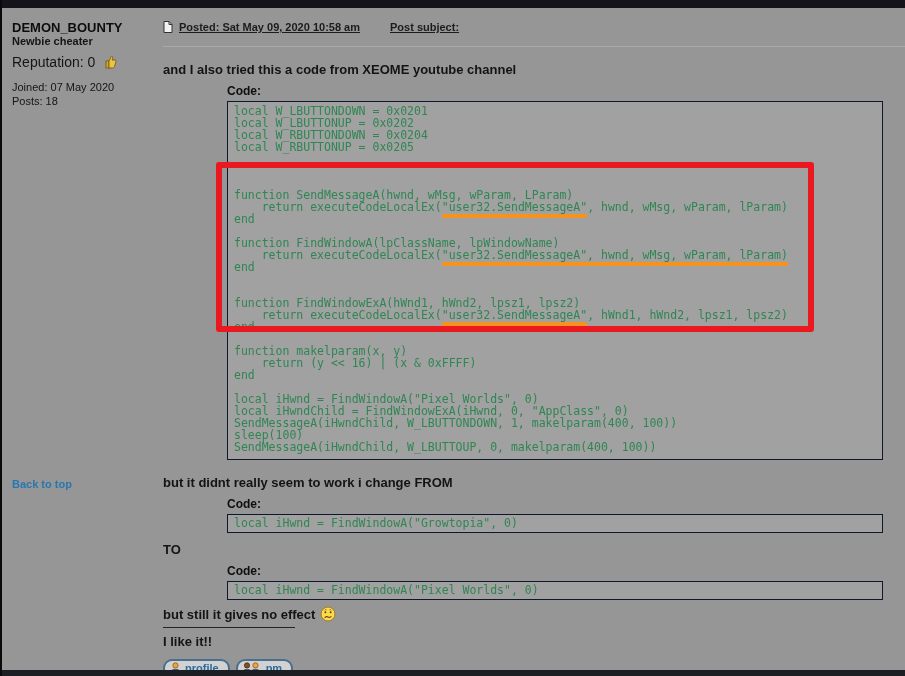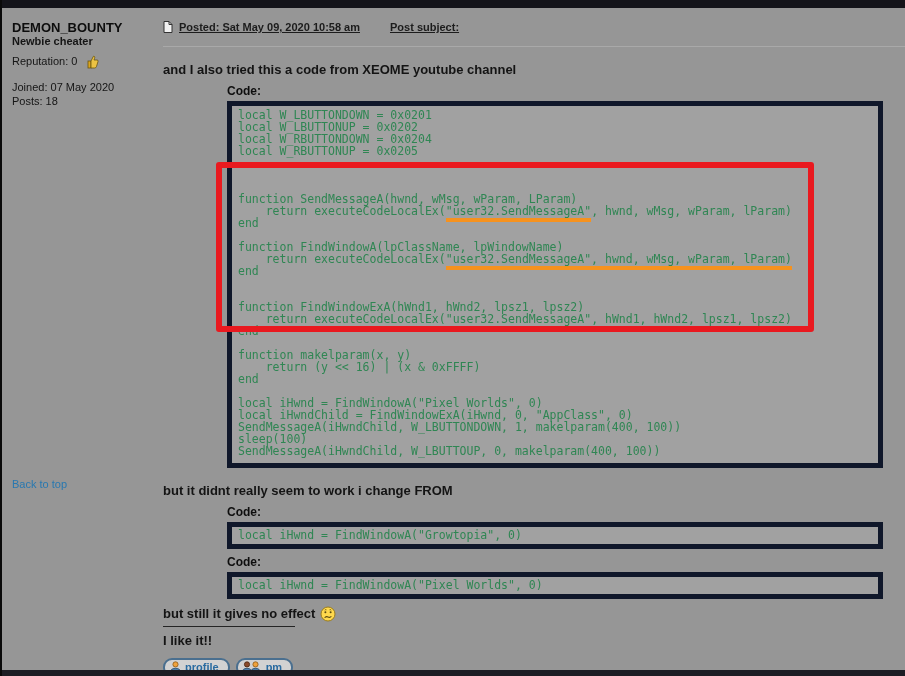--- a/index.html
+++ b/index.html
@@ -11,41 +11,41 @@
     color:#151515;
   }
   .top-bar{height:8px;background:#14141a;}
   .bottom-bar{position:absolute;left:0;bottom:0;width:100%;height:6px;background:#1d1d24;}
   .content-row{display:flex;height:492px;}
 
   
   .sidebar{width:157px;flex:0 0 157px;position:relative;padding:12px 0 0 10px;box-sizing:border-box;}
   .username{font-size:13px;font-weight:bold;color:#0d0d0d;line-height:15px;}
   .rank{font-size:11px;line-height:13px;margin-bottom:7px;font-weight:bold;}
-  .reputation{font-size:11px;line-height:13px;display:flex;gap:10px;margin-bottom:11px;}
+  .reputation{font-size:14px;line-height:13px;display:flex;align-items:center;gap:10px;margin-bottom:11px;}
   .joined,.posts{font-size:11px;line-height:14px;}
-  .back-to-top{position:absolute;left:10px;bottom:10px;font-size:11px;font-weight:normal;color:#2878b0;text-decoration:none;cursor:pointer;}
+  .back-to-top{position:absolute;left:10px;bottom:10px;font-size:11px;font-weight:bold;color:#2878b0;text-decoration:none;cursor:pointer;}
 
   
   .post-col{flex:1;position:relative;padding-left:4px;box-sizing:border-box;}
   .post-header{height:38px;display:flex;align-items:center;gap:6px;border-bottom:1px solid #a9a9a9;font-size:11px;font-weight:bold;color:#1c1c1c;text-decoration:underline;}
   .subject-label{margin-left:24px;}
   .post-body{padding-right:10px;}
   .post-body p{margin:0;font-size:13px;line-height:17px;color:#141414;font-weight:bold;}
   .intro{margin-top:14px !important;}
   .mid-text{margin-top:14px !important;}
   .to-text{margin-top:8px !important;}
-  .effect-line{margin-top:6px !important;display:flex;align-items:flex-end;gap:5px;}
+  .effect-line{margin-top:6px !important;display:flex;align-items:flex-start;gap:5px;}
   .sig-divider{margin-top:4px;width:132px;border-top:1px solid #242424;height:0;}
   .sig-text{margin-top:5px !important;}
 
   .code-section{margin-left:64px;margin-top:6px;}
   .code-label{font-size:12px;font-weight:bold;color:#0e0e0e;line-height:15px;margin-bottom:2px;}
   .code-box{
-    box-sizing:border-box;width:656px;background:#a1a1a1;border:5px solid #0f172a;
+    box-sizing:border-box;width:656px;background:#a1a1a1;border:1px solid #0f172a;
     padding:3px 6px 6px 6px;
     font-family:"DejaVu Sans Mono","Liberation Mono",monospace;
     font-size:11.5px;line-height:12px;color:#2f8653;
   }
   .code-box.single{padding:2px 6px 3px 6px;}
   .code-line{white-space:pre;height:12px;}
   .ul-orange{border-bottom:4px solid #f6921e;}
 
   
   .red-box{
@@ -140,20 +140,21 @@
 
         <p class="mid-text">but it didnt really seem to work i change FROM</p>
 
         <div class="code-section">
           <div class="code-label">Code:</div>
           <div class="code-box single">
               <div class="code-line"><span>local iHwnd = FindWindowA("Growtopia", 0)</span></div>
             </div>
         </div>
 
+        <p class="to-text">TO</p>
 
         <div class="code-section">
           <div class="code-label">Code:</div>
           <div class="code-box single">
               <div class="code-line"><span>local iHwnd = FindWindowA("Pixel Worlds", 0)</span></div>
             </div>
         </div>
 
         <p class="effect-line">
           <span>but still it gives no effect</span>

